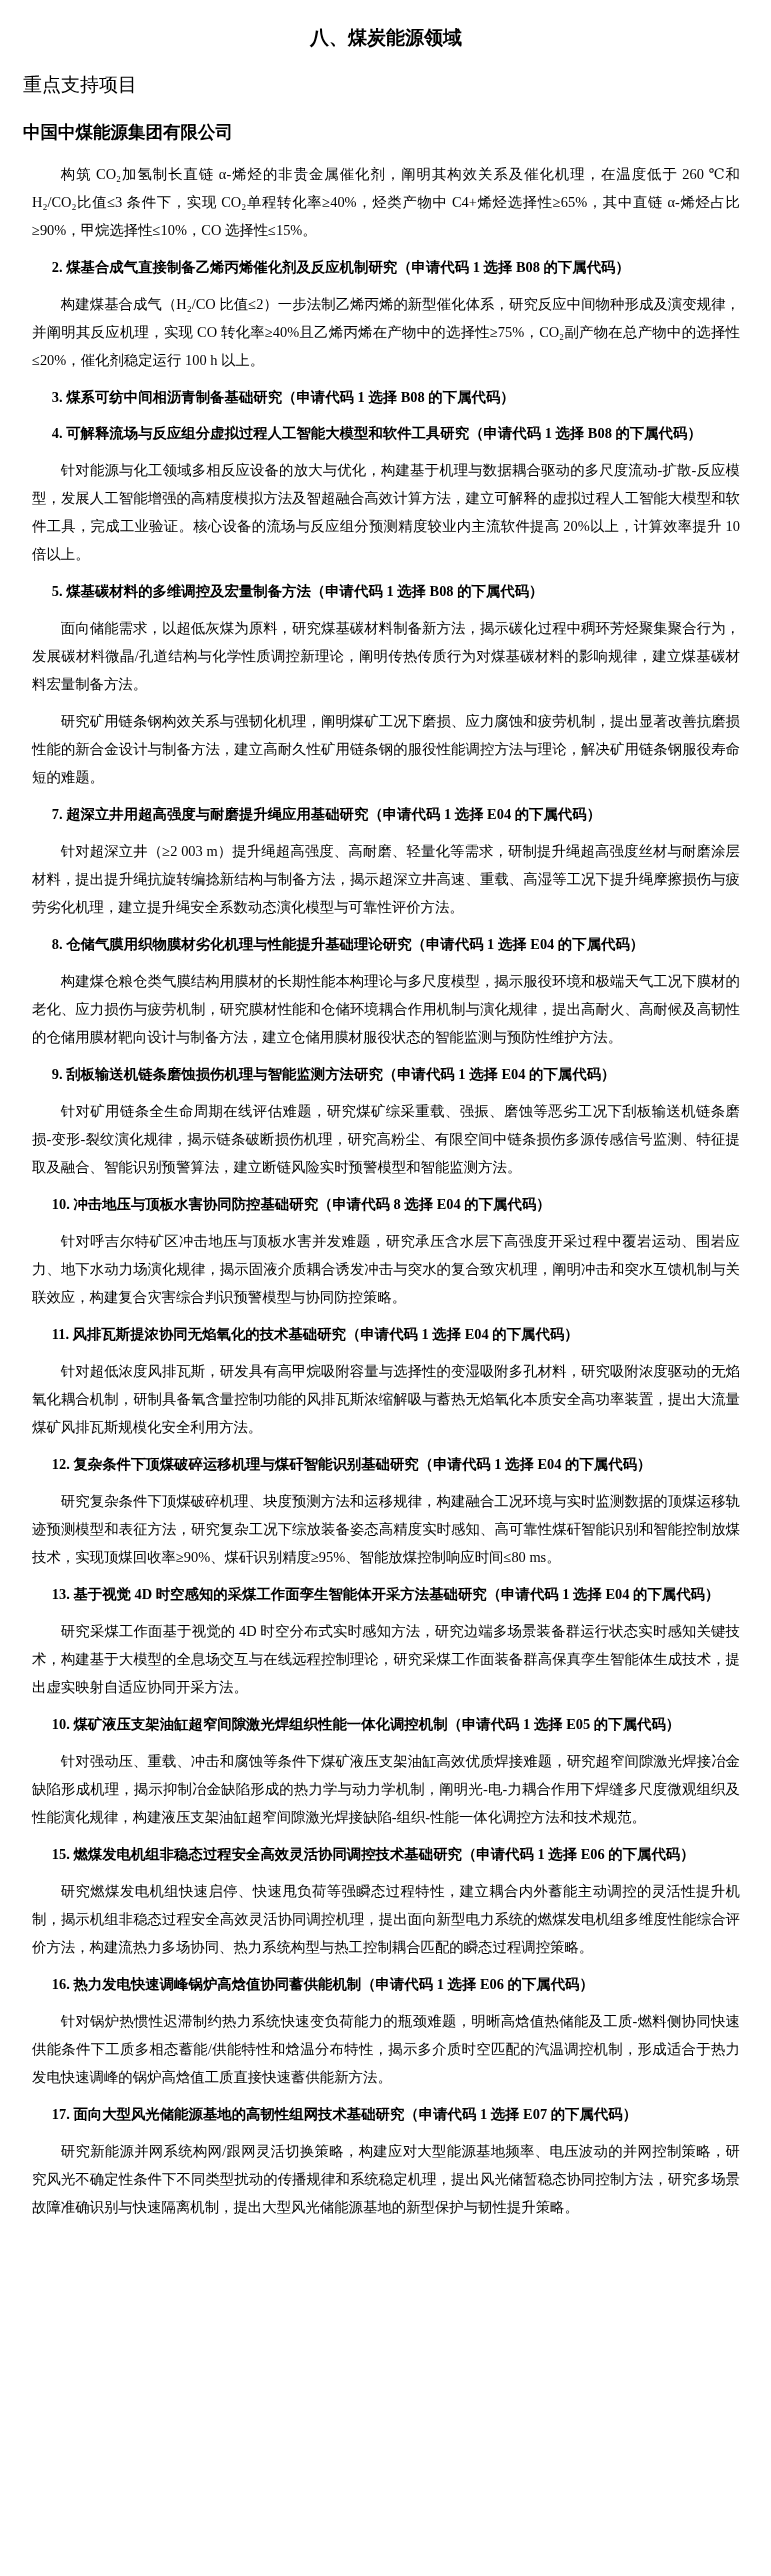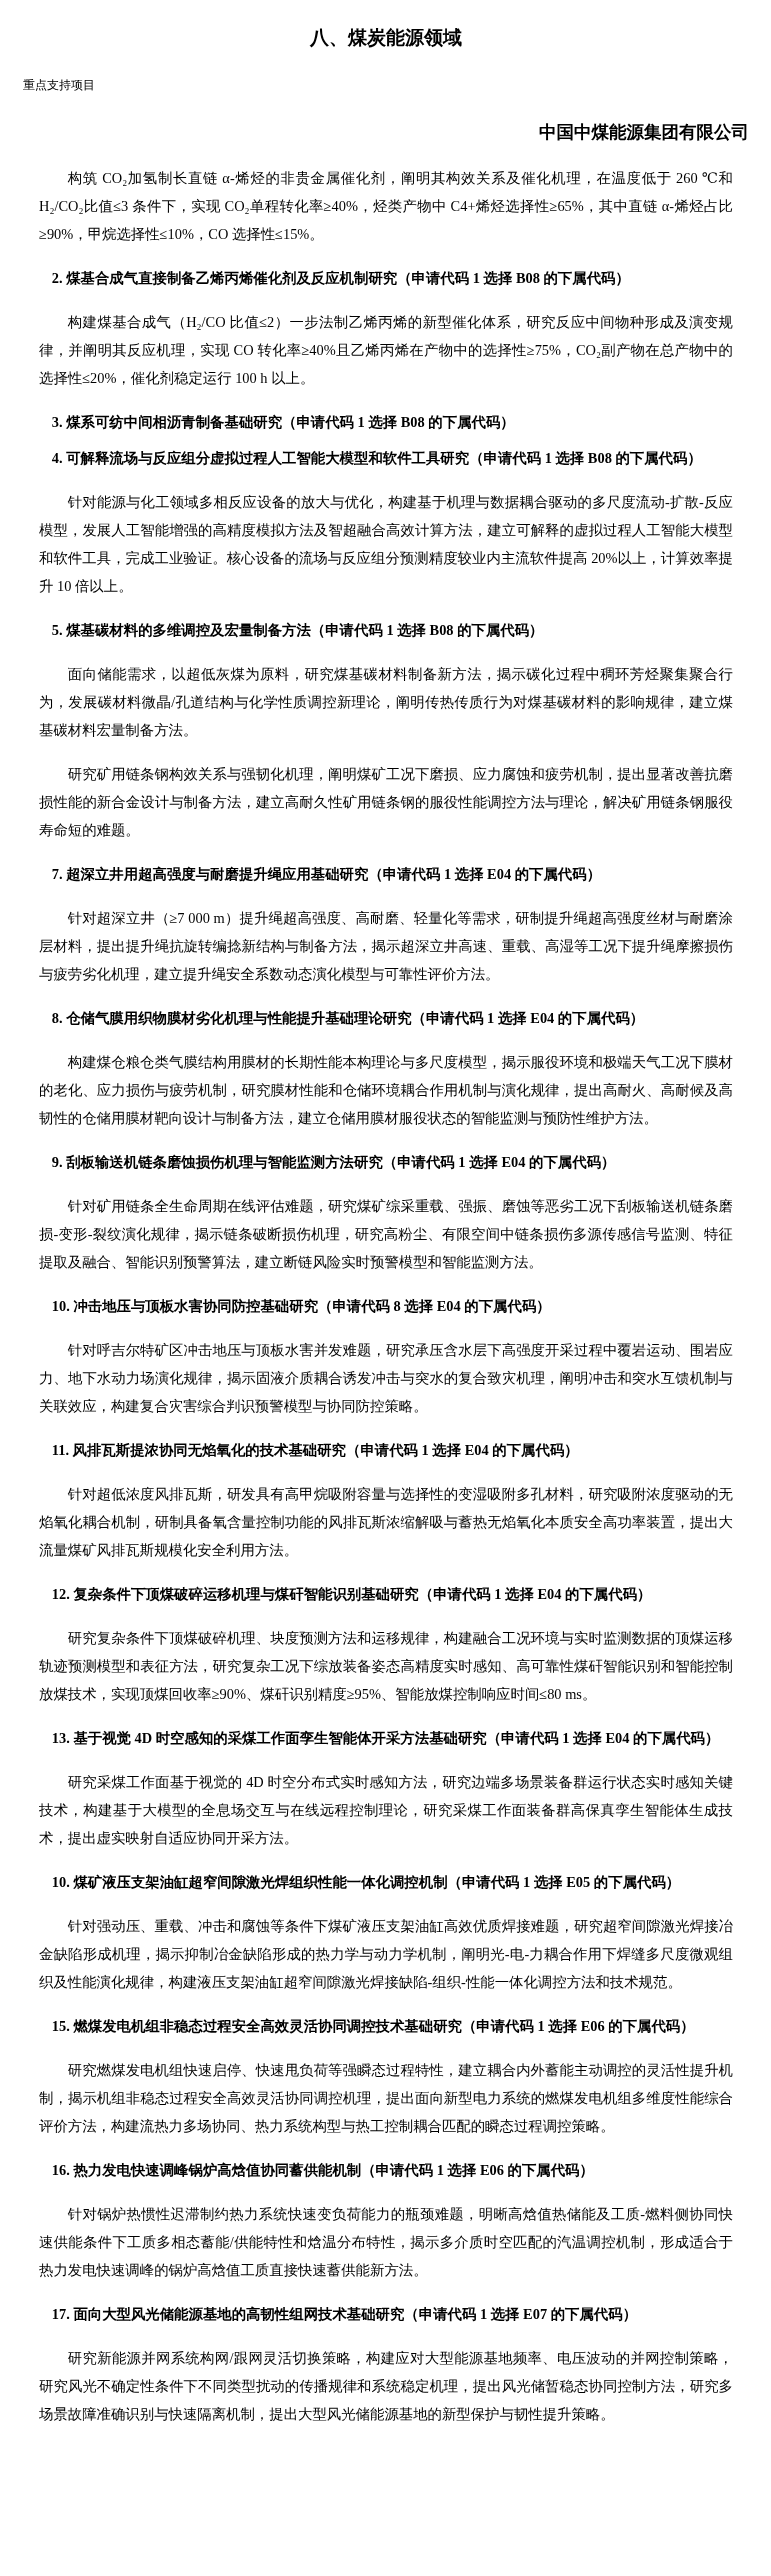--- a/index.html
+++ b/index.html
@@ -21,43 +21,43 @@
   }
   .section-heading {
     font-family: "DejaVu Sans", "Liberation Sans", sans-serif;
     font-size: 19px;
     font-weight: 700;
     line-height: 32px;
     margin: 7.2px 0 0 0;
     text-align: center;
   }
   .project-type {
-    font-size: 12px;
+    font-size: 19px;
     font-weight: 400;
     line-height: 30px;
     margin: 17.5px 0 0 0;
     text-align: left;
   }
   .company-name {
     font-family: "DejaVu Sans", "Liberation Sans", sans-serif;
     font-size: 17.5px;
     font-weight: 700;
     line-height: 31px;
     margin: 16.5px 0 12.4px 0;
-    text-align: right;
+    text-align: left;
   }
   .item-title {
     font-weight: 700;
     text-indent: 2em;
     margin: 8.2px 0 0 0;
   }
   .item-body {
     font-weight: 400;
     text-indent: 2em;
-    margin: 16px;
+    margin: 9px;
   }
 </style>
 </head>
 <body>
 
 <div class="page">
   <h1 class="section-heading">八、煤炭能源领域</h1>
   <h2 class="project-type">重点支持项目</h2>
   <h3 class="company-name">中国中煤能源集团有限公司</h3>
 
@@ -83,21 +83,21 @@
     <p class="item-title">5. 煤基碳材料的多维调控及宏量制备方法（申请代码 1 选择 B08 的下属代码）</p>
     <p class="item-body">面向储能需求，以超低灰煤为原料，研究煤基碳材料制备新方法，揭示碳化过程中稠环芳烃聚集聚合行为，发展碳材料微晶/孔道结构与化学性质调控新理论，阐明传热传质行为对煤基碳材料的影响规律，建立煤基碳材料宏量制备方法。</p>
   </section>
 
   <section>
     <p class="item-body">研究矿用链条钢构效关系与强韧化机理，阐明煤矿工况下磨损、应力腐蚀和疲劳机制，提出显著改善抗磨损性能的新合金设计与制备方法，建立高耐久性矿用链条钢的服役性能调控方法与理论，解决矿用链条钢服役寿命短的难题。</p>
   </section>
 
   <section>
     <p class="item-title">7. 超深立井用超高强度与耐磨提升绳应用基础研究（申请代码 1 选择 E04 的下属代码）</p>
-    <p class="item-body">针对超深立井（≥7 000 m）提升绳超高强度、高耐磨、轻量化等需求，研制提升绳超高强度丝材与耐磨涂层材料，提出提升绳抗旋转编捻新结构与制备方法，揭示超深立井高速、重载、高湿等工况下提升绳摩擦损伤与疲劳劣化机理，建立提升绳安全系数动态演化模型与可靠性评价方法。</p>
+    <p class="item-body">针对超深立井（≥2 003 m）提升绳超高强度、高耐磨、轻量化等需求，研制提升绳超高强度丝材与耐磨涂层材料，提出提升绳抗旋转编捻新结构与制备方法，揭示超深立井高速、重载、高湿等工况下提升绳摩擦损伤与疲劳劣化机理，建立提升绳安全系数动态演化模型与可靠性评价方法。</p>
   </section>
 
   <section>
     <p class="item-title">8. 仓储气膜用织物膜材劣化机理与性能提升基础理论研究（申请代码 1 选择 E04 的下属代码）</p>
     <p class="item-body">构建煤仓粮仓类气膜结构用膜材的长期性能本构理论与多尺度模型，揭示服役环境和极端天气工况下膜材的老化、应力损伤与疲劳机制，研究膜材性能和仓储环境耦合作用机制与演化规律，提出高耐火、高耐候及高韧性的仓储用膜材靶向设计与制备方法，建立仓储用膜材服役状态的智能监测与预防性维护方法。</p>
   </section>
 
   <section>
     <p class="item-title">9. 刮板输送机链条磨蚀损伤机理与智能监测方法研究（申请代码 1 选择 E04 的下属代码）</p>
     <p class="item-body">针对矿用链条全生命周期在线评估难题，研究煤矿综采重载、强振、磨蚀等恶劣工况下刮板输送机链条磨损-变形-裂纹演化规律，揭示链条破断损伤机理，研究高粉尘、有限空间中链条损伤多源传感信号监测、特征提取及融合、智能识别预警算法，建立断链风险实时预警模型和智能监测方法。</p>

